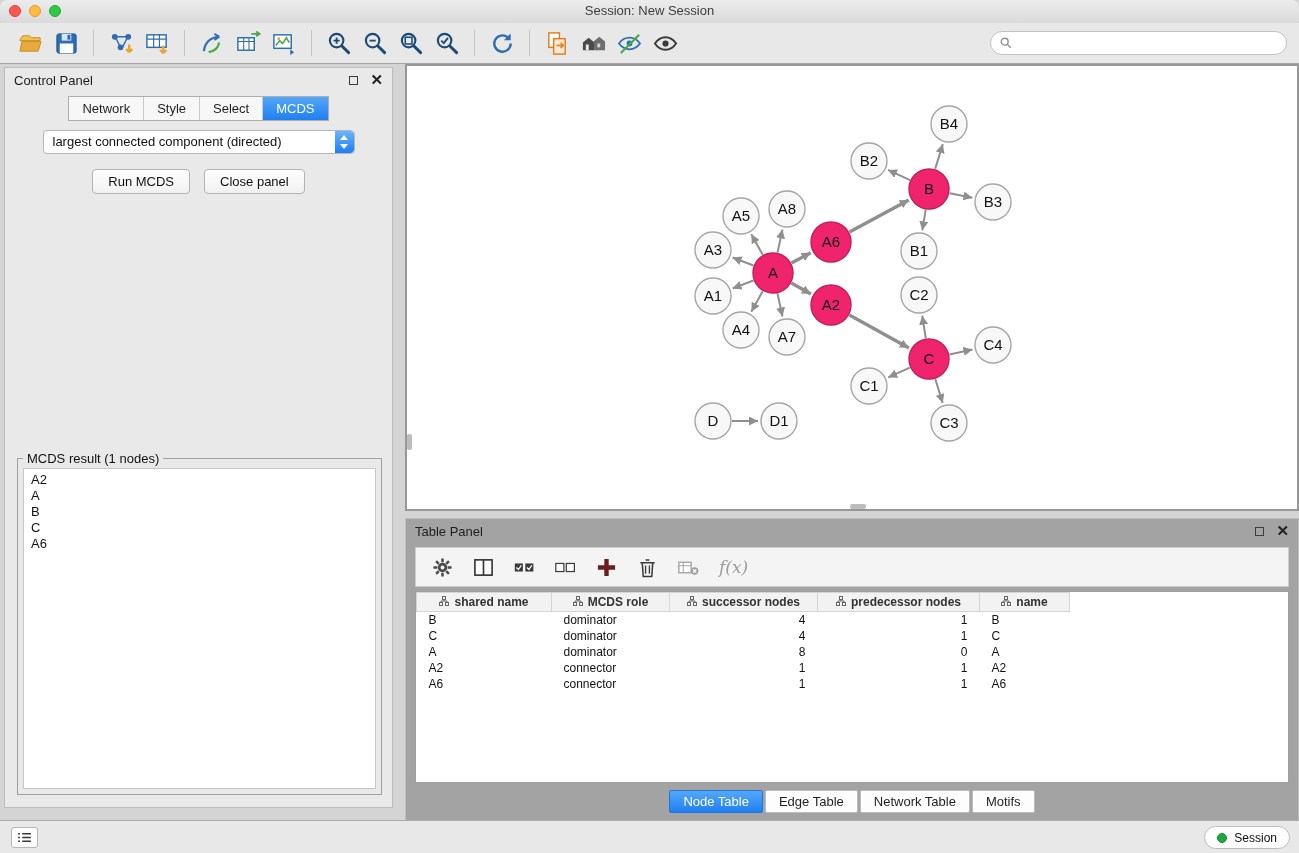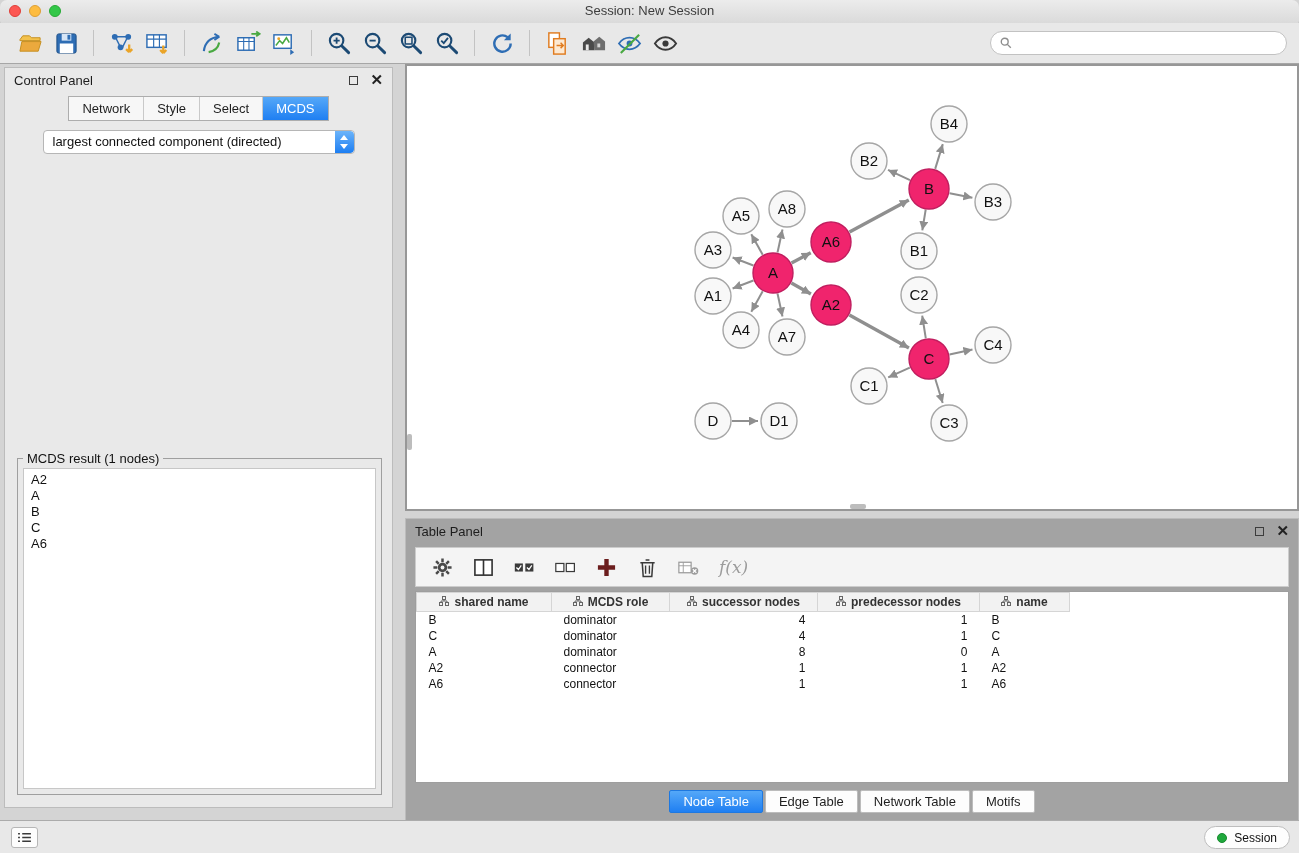--- a/index.html
+++ b/index.html
@@ -255,20 +255,24 @@
     <div class="seg" id="cp-tabs">
         <div class="seg-btn">Network</div>
         <div class="seg-btn">Style</div>
         <div class="seg-btn">Select</div>
         <div class="seg-btn active">MCDS</div>
       </div>
   </div>
   <div class="dropdown">
     <span>largest connected component (directed)</span>
     <span class="dd-stepper"></span>
+  </div>
+  <div class="btn-row">
+    <button class="btn">Run MCDS</button>
+    <button class="btn">Close panel</button>
   </div>
   <div class="result-box">
     <span class="result-legend">MCDS result (1 nodes)</span>
     <div class="result-list" id="result-list">
         <div>A2</div>
         <div>A</div>
         <div>B</div>
         <div>C</div>
         <div>A6</div>
       </div>

